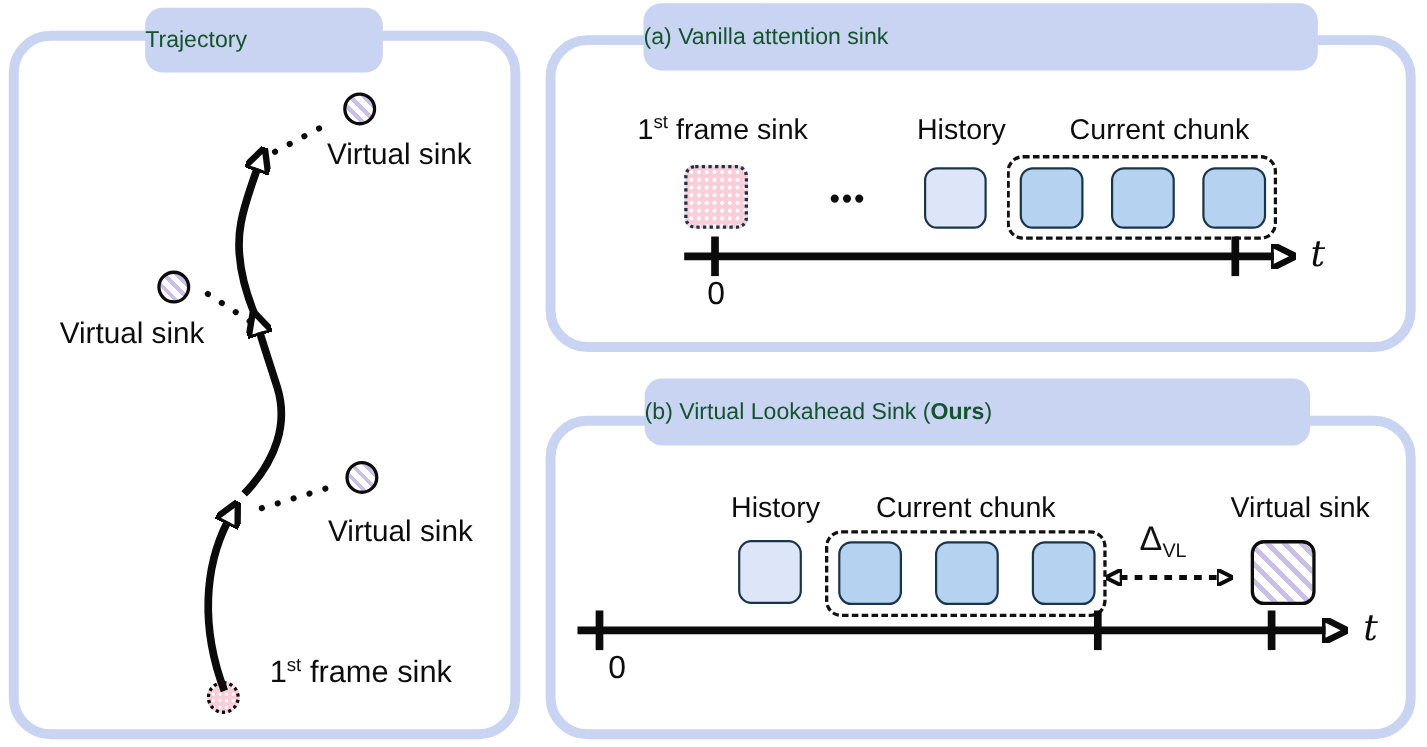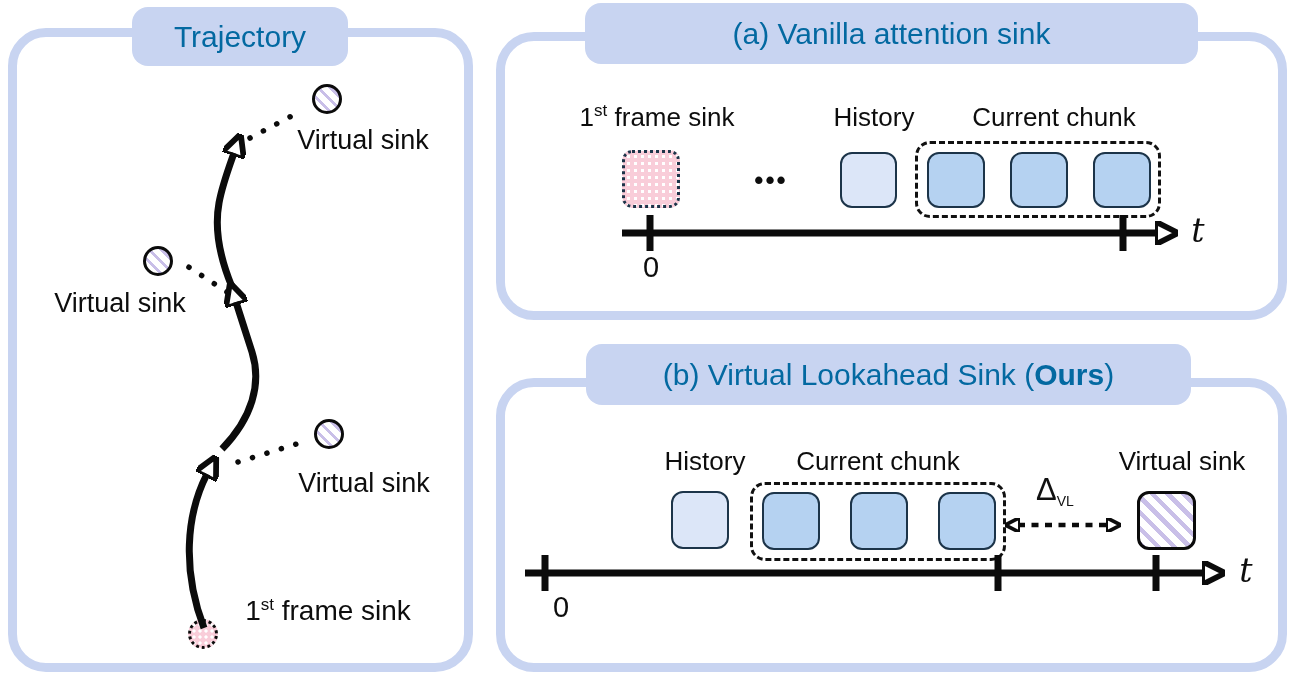--- a/index.html
+++ b/index.html
@@ -12,21 +12,21 @@
   .panel{
     position:absolute;border:9px solid var(--color-panel,#c8d4f1);
     border-radius:38px;background:#fff;z-index:1;
   }
   #panel-traj{left:8px;top:28px;width:465px;height:644px;}
   #panel-a{left:496px;top:32px;width:791px;height:288px;}
   #panel-b{left:496px;top:378px;width:791px;height:294px;}
   
   .title-pill{
     position:absolute;background:var(--color-panel,#c8d4f1);border-radius:16px;
-    text-align:center;font-size:30px;color:#0369a1;z-index:3;white-space:nowrap;
+    text-align:left;font-size:21px;color:#14532d;z-index:3;white-space:nowrap;
   }
   #title-traj{left:132px;top:7px;width:216px;height:59px;line-height:59px;}
   #title-a{left:585px;top:3px;width:613px;height:61px;line-height:61px;}
   #title-b{left:586px;top:344px;width:605px;height:61px;line-height:61px;}
   #title-b .bold{font-weight:700;}
   
   .lbl{
     position:absolute;transform:translateX(-50%);white-space:nowrap;
     font-size:27px;color:#0d0d0d;z-index:4;text-align:center;
   }
@@ -67,21 +67,21 @@
       #ffffff 3.5px,#ffffff 8.5px);
   }
   .circ.pink{
     border:3px dotted #0b0b0b;
     background-color:var(--color-pink,#f9cdd9);
     background-image:radial-gradient(circle,#ffffff 1.5px,rgba(255,255,255,0) 1.7px);
     background-size:6px 6px;
   }
   .ellipsis{font-size:26px;font-weight:700;letter-spacing:2px;}
   .delta{position:absolute;z-index:4;font-size:31px;white-space:nowrap;}
-  .delta .sub{font-size:14px;vertical-align:-6px;}
+  .delta .sub{font-size:18px;vertical-align:-6px;}
   
   #lines{position:absolute;left:0;top:0;z-index:5;pointer-events:none;}
   #lines path{fill:none;stroke:#0b0b0b;}
   .stroke-main{stroke-width:7px;}
   .stroke-dots{stroke-width:5.5px;stroke-dasharray:0.1 15;stroke-linecap:round;}
   .stroke-dash-arrow{stroke-width:4.5px;stroke-dasharray:7 6.5;}
 </style>
 </head>
 <body>
 

